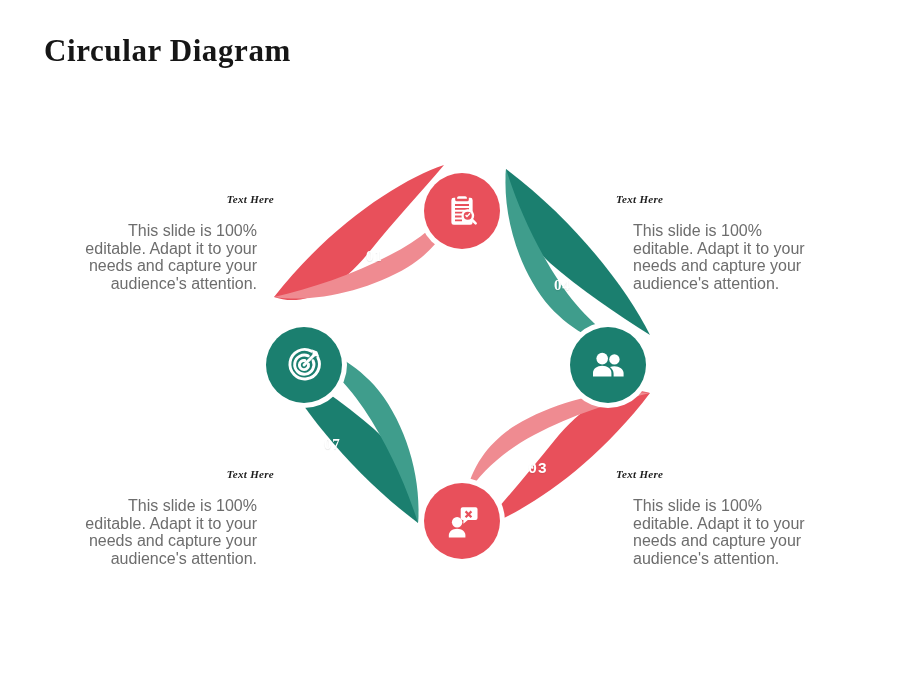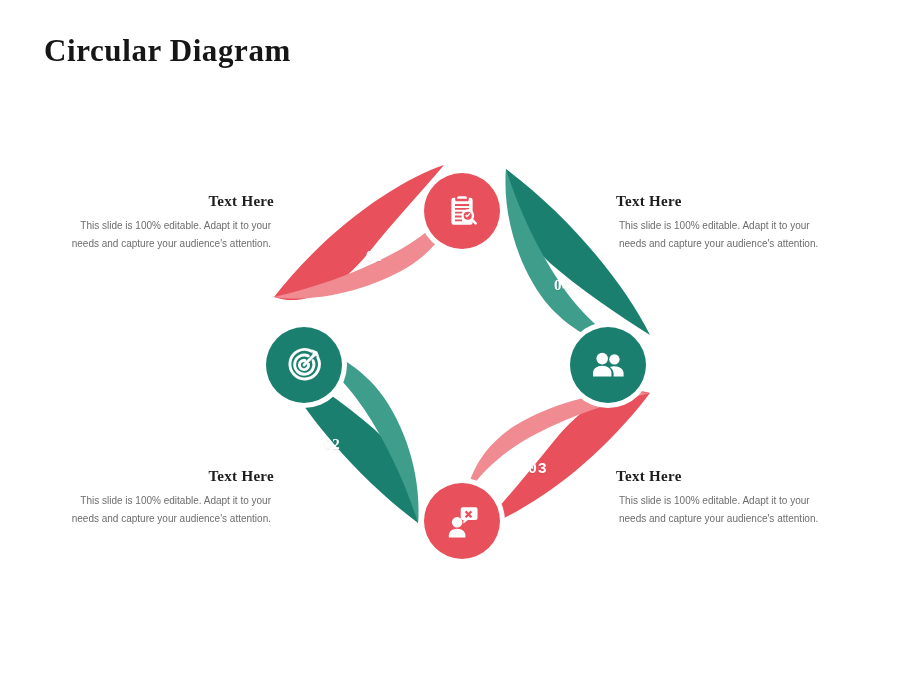--- a/index.html
+++ b/index.html
@@ -91,32 +91,33 @@
   #num-4 { left: 62px;  top: 281px; }
 
   
   .text-block {
     position: absolute;
     width: 214px;
   }
   .tb-heading {
     font-family: "Liberation Serif", serif;
     font-weight: bold;
-    font-size: 15px;
+    font-size: 11px;
     color: #1d1d1d;
     letter-spacing: 0.3px;
     margin: 0 0 7px 0;
     white-space: nowrap;
+    font-style: italic;
   }
   .tb-body {
     font-family: "Liberation Sans", sans-serif;
-    font-size: 10px;
+    font-size: 16px;
     line-height: 17.5px;
     color: #6d6d6d;
-    margin: 3px;
+    margin: 17px;
   }
   .align-right { text-align: right; }
   .align-left  { text-align: left; }
 
   #text-block-1 { left: 60px;  top: 193px; }
   #text-block-2 { left: 616px; top: 193px; }
   #text-block-3 { left: 616px; top: 468px; }
   #text-block-4 { left: 60px;  top: 468px; }
 </style>
 </head>
@@ -229,21 +230,21 @@
           <path d="M21.0 16.3a4.1 4.1 0 1 1 -3.3 -3.3" stroke-width="2.6" stroke-linecap="round"></path>
           <path d="M17 17L27.6 6.4" stroke-width="2.6" stroke-linecap="round"></path>
           <path d="M24.3 3.2l.5 5.8 5.8.5-1.8-4.5-4.5-1.8z" fill="#ffffff" stroke="none"></path>
         </svg>
       </span>
     </div>
 
     <div class="step-num" id="num-1">01</div>
     <div class="step-num" id="num-2">04</div>
     <div class="step-num" id="num-3">03</div>
-    <div class="step-num" id="num-4">02</div>
+    <div class="step-num" id="num-4">07</div>
 
   </div>
 
   <div class="text-block align-right" id="text-block-1">
     <div class="tb-heading">Text Here</div>
     <div class="tb-body">This slide is 100% editable. Adapt it to your needs and capture your audience's attention.</div>
   </div>
 
   <div class="text-block align-left" id="text-block-2">
     <div class="tb-heading">Text Here</div>

